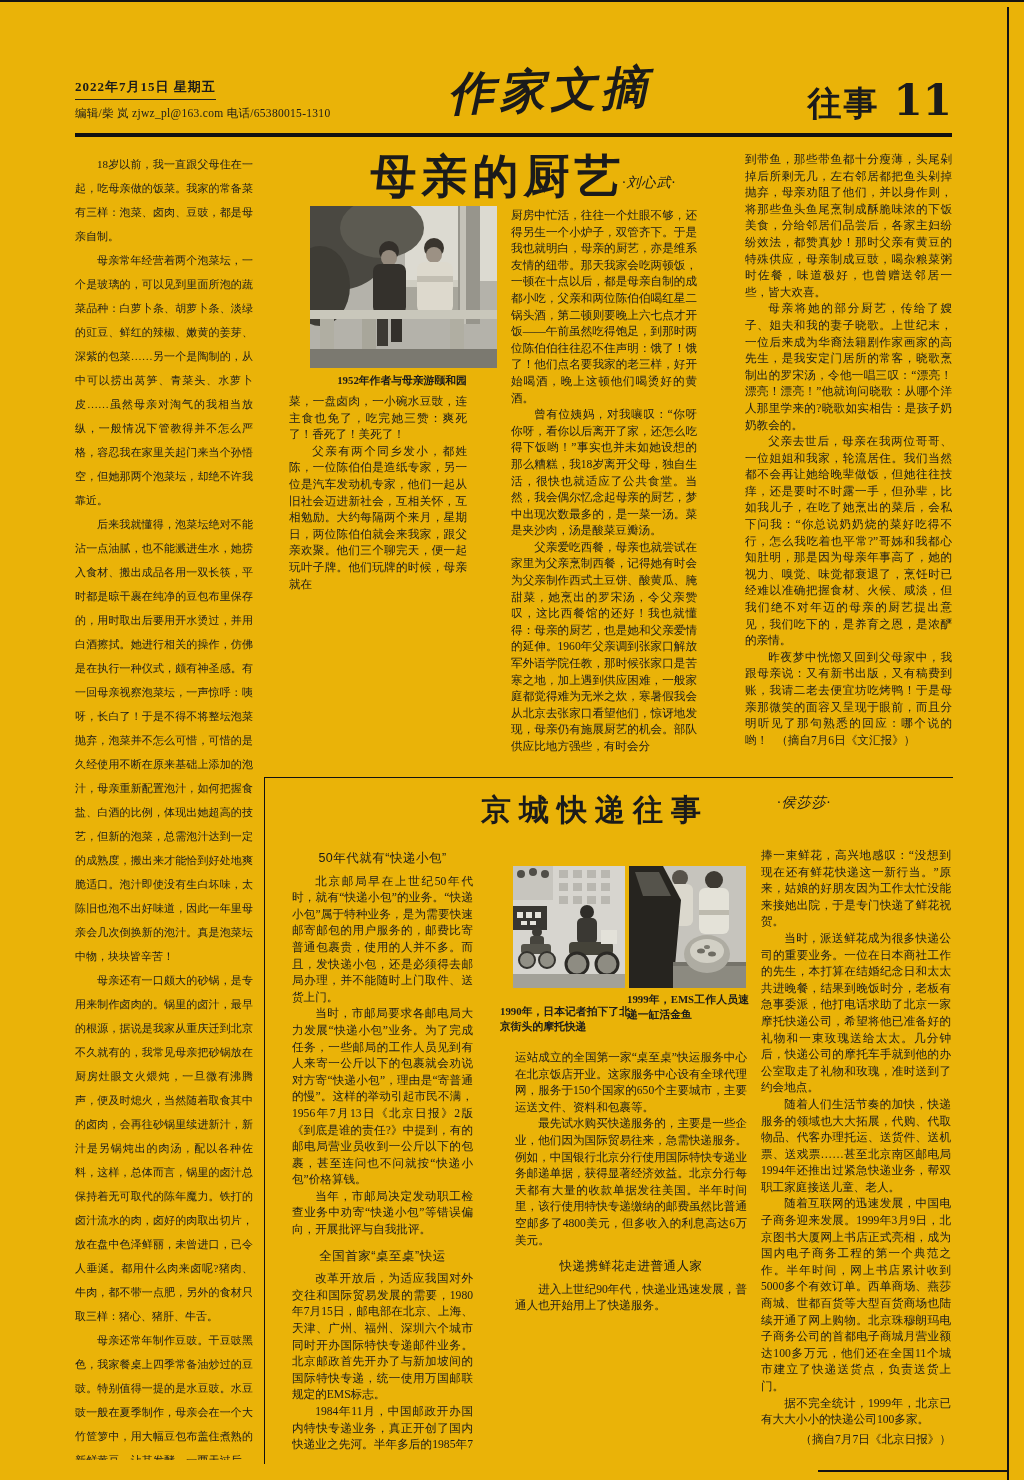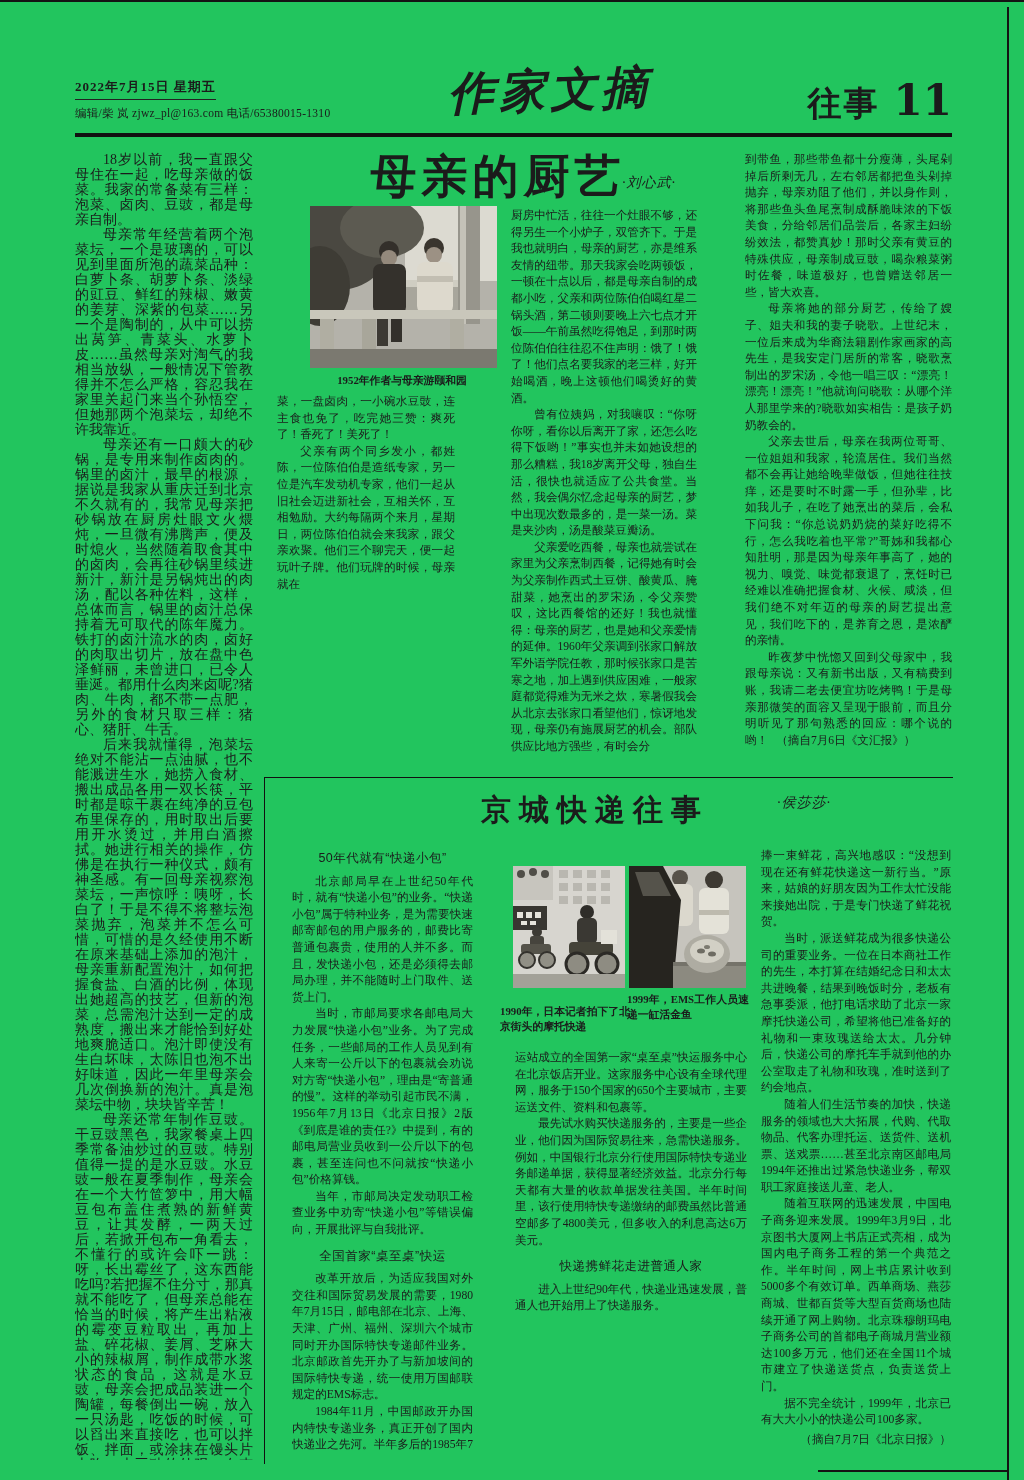--- a/index.html
+++ b/index.html
@@ -1,35 +1,35 @@
 <!DOCTYPE html>
 <html><head>
 <meta charset="utf-8">
 <style>
   html,body{margin:0;padding:0;background:#8f8f8f;}
-  .sheet{position:relative;width:1024px;height:1480px;margin:0 auto;background:#22c55e;
+  .sheet{position:relative;width:1024px;height:1480px;margin:0 auto;background:#eab308;
          color:#1b1b1b;font-family:"Liberation Serif","DejaVu Serif",serif;overflow:hidden;}
   .abs{position:absolute;}
   .edge{background:#141414;}
   
   .date{font-size:13px;letter-spacing:1px;border-bottom:1.5px solid #222;padding-bottom:3px;width:-moz-fit-content;width:fit-content;font-weight:700;}
   .editor{font-size:11.5px;letter-spacing:.3px;margin-top:6px;}
   .masthead{font-family:"DejaVu Serif",serif;font-style:italic;font-weight:700;font-size:46px;
             letter-spacing:5px;transform:rotate(-2deg);text-align:center;}
   .section-wrap{display:flex;align-items:baseline;justify-content:flex-end;gap:14px;}
   .section{font-size:34px;font-weight:700;letter-spacing:2px;font-family:"Liberation Serif",serif;}
   .pageno{font-size:42px;font-weight:700;font-family:"DejaVu Serif",serif;}
   .rule{background:#111;}
   
   .a-title{font-family:"Liberation Sans","DejaVu Sans",sans-serif;font-weight:900;text-align:center;}
   .t1{font-size:46px;letter-spacing:5px;}
   .t2{font-size:30px;letter-spacing:8px;}
   .byline{font-size:14px;font-style:italic;letter-spacing:1px;}
   .col{font-size:11.6px;line-height:16.6px;text-align:justify;overflow:hidden;}
-  .col--tight{font-size:14px;line-height:15px;}
+  .col--tight{font-size:11px;line-height:24px;}
   .col p{margin:0;text-indent:2em;}
   .col p.nt{text-indent:0;}
   .sub{font-family:"Liberation Sans","DejaVu Sans",sans-serif;font-size:12.5px;font-weight:400;
        text-align:center;margin:9px 0 7px;letter-spacing:.5px;}
   .caption{font-size:10.8px;line-height:15px;font-weight:700;text-align:center;}
   .caption.j{text-align:justify;}
   .src{margin-left:8px;}
   .src-line{text-align:right;text-indent:0 !important;margin-top:3px !important;}
   .box{border-top:1.5px solid #111;border-left:1px solid #111;}
   .photo{display:block;background:#b5b3ab;}
@@ -80,26 +80,26 @@
     <rect x="10" y="113" width="14" height="30" fill="#b0aea2"></rect>
     <rect x="52" y="113" width="14" height="30" fill="#a8a69a"></rect>
     <rect x="140" y="113" width="14" height="30" fill="#b0aea2"></rect>
     <rect y="143" width="187" height="19" fill="#7b7970"></rect>
   </svg>
   <div class="abs caption" style="left:302px;top:373px;width:200px;">1952年作者与母亲游颐和园</div>
 
   <div class="abs col col--tight" style="left:75px;top:152px;width:178px;height:1308px;">
     <p>18岁以前，我一直跟父母住在一起，吃母亲做的饭菜。我家的常备菜有三样：泡菜、卤肉、豆豉，都是母亲自制。</p>
     <p>母亲常年经营着两个泡菜坛，一个是玻璃的，可以见到里面所泡的蔬菜品种：白萝卜条、胡萝卜条、淡绿的豇豆、鲜红的辣椒、嫩黄的姜芽、深紫的包菜……另一个是陶制的，从中可以捞出莴笋、青菜头、水萝卜皮……虽然母亲对淘气的我相当放纵，一般情况下管教得并不怎么严格，容忍我在家里关起门来当个孙悟空，但她那两个泡菜坛，却绝不许我靠近。</p>
+    <p>后来我就懂得，泡菜坛绝对不能沾一点油腻，也不能溅进生水，她捞入食材、搬出成品各用一双长筷，平时都是晾干裹在纯净的豆包布里保存的，用时取出后要用开水烫过，并用白酒擦拭。她进行相关的操作，仿佛是在执行一种仪式，颇有神圣感。有一回母亲视察泡菜坛，一声惊呼：咦呀，长白了！于是不得不将整坛泡菜抛弃，泡菜并不怎么可惜，可惜的是久经使用不断在原来基础上添加的泡汁，母亲重新配置泡汁，如何把握食盐、白酒的比例，体现出她超高的技艺，但新的泡菜，总需泡汁达到一定的成熟度，搬出来才能恰到好处地爽脆适口。泡汁即使没有生白坏味，太陈旧也泡不出好味道，因此一年里母亲会几次倒换新的泡汁。真是泡菜坛中物，块块皆辛苦！</p>
     <p>母亲还有一口颇大的砂锅，是专用来制作卤肉的。锅里的卤汁，最早的根源，据说是我家从重庆迁到北京不久就有的，我常见母亲把砂锅放在厨房灶眼文火煨炖，一旦微有沸腾声，便及时熄火，当然随着取食其中的卤肉，会再往砂锅里续进新汁，新汁是另锅炖出的肉汤，配以各种佐料，这样，总体而言，锅里的卤汁总保持着无可取代的陈年魔力。铁打的卤汁流水的肉，卤好的肉取出切片，放在盘中色泽鲜丽，未曾进口，已令人垂涎。都用什么肉来卤呢?猪肉、牛肉，都不带一点肥，另外的食材只取三样：猪心、猪肝、牛舌。</p>
-    <p>后来我就懂得，泡菜坛绝对不能沾一点油腻，也不能溅进生水，她捞入食材、搬出成品各用一双长筷，平时都是晾干裹在纯净的豆包布里保存的，用时取出后要用开水烫过，并用白酒擦拭。她进行相关的操作，仿佛是在执行一种仪式，颇有神圣感。有一回母亲视察泡菜坛，一声惊呼：咦呀，长白了！于是不得不将整坛泡菜抛弃，泡菜并不怎么可惜，可惜的是久经使用不断在原来基础上添加的泡汁，母亲重新配置泡汁，如何把握食盐、白酒的比例，体现出她超高的技艺，但新的泡菜，总需泡汁达到一定的成熟度，搬出来才能恰到好处地爽脆适口。泡汁即使没有生白坏味，太陈旧也泡不出好味道，因此一年里母亲会几次倒换新的泡汁。真是泡菜坛中物，块块皆辛苦！</p>
     <p>母亲还常年制作豆豉。干豆豉黑色，我家餐桌上四季常备油炒过的豆豉。特别值得一提的是水豆豉。水豆豉一般在夏季制作，母亲会在一个大竹笸箩中，用大幅豆包布盖住煮熟的新鲜黄豆，让其发酵，一两天过后，若掀开包布一角看去，不懂行的或许会吓一跳：呀，长出霉丝了，这东西能吃吗?若把握不住分寸，那真就不能吃了，但母亲总能在恰当的时候，将产生出粘液的霉变豆粒取出，再加上盐、碎花椒、姜屑、芝麻大小的辣椒屑，制作成带水浆状态的食品，这就是水豆豉，母亲会把成品装进一个陶罐，每餐倒出一碗，放入一只汤匙，吃饭的时候，可以舀出来直接吃，也可以拌饭、拌面，或涂抹在馒头片上吃。水豆豉的外观，在杏黄色的豆粒上，显现出许多芝麻大小的辣椒屑，十分可爱，而所发散出的气息，具有异香，令人胃口大开。</p>
     <p>母亲制作的三种常备菜，是家庭亲情的凝聚物。父亲1951年参加赴湖南的土改工作队半年，回家后第一餐，就要求母亲搬出一大盘泡菜，母亲问：湖南不也有泡菜吗?父亲答：那个自然，也很好吃，不过我今天就要吃你泡的，要横扫一大盘！母亲问：原来你想念的，只是泡菜！父亲说：是呀！说完他们相视而笑。姐姐考上了哈尔滨的大学，暑假回家，母亲要给她烧条鱼，姐姐说：不要！我只要咱们家的老三样！果然，一盘泡</p>
   </div>
-  <div class="abs col" style="left:277px;top:394px;width:178px;height:380px;">
+  <div class="abs col" style="left:289px;top:394px;width:178px;height:380px;">
     <p class="nt">菜，一盘卤肉，一小碗水豆豉，连主食也免了，吃完她三赞：爽死了！香死了！美死了！</p>
     <p>父亲有两个同乡发小，都姓陈，一位陈伯伯是造纸专家，另一位是汽车发动机专家，他们一起从旧社会迈进新社会，互相关怀，互相勉励。大约每隔两个来月，星期日，两位陈伯伯就会来我家，跟父亲欢聚。他们三个聊完天，便一起玩叶子牌。他们玩牌的时候，母亲就在</p>
   </div>
   <div class="abs col" style="left:511px;top:208px;width:186px;height:566px;">
     <p class="nt">厨房中忙活，往往一个灶眼不够，还得另生一个小炉子，双管齐下。于是我也就明白，母亲的厨艺，亦是维系友情的纽带。那天我家会吃两顿饭，一顿在十点以后，都是母亲自制的成都小吃，父亲和两位陈伯伯喝红星二锅头酒，第二顿则要晚上六七点才开饭——午前虽然吃得饱足，到那时两位陈伯伯往往忍不住声明：饿了！饿了！他们点名要我家的老三样，好开始喝酒，晚上这顿他们喝烫好的黄酒。</p>
     <p>曾有位姨妈，对我嚷叹：“你呀你呀，看你以后离开了家，还怎么吃得下饭哟！”事实也并未如她设想的那么糟糕，我18岁离开父母，独自生活，很快也就适应了公共食堂。当然，我会偶尔忆念起母亲的厨艺，梦中出现次数最多的，是一菜一汤。菜是夹沙肉，汤是酸菜豆瓣汤。</p>
     <p>父亲爱吃西餐，母亲也就尝试在家里为父亲烹制西餐，记得她有时会为父亲制作西式土豆饼、酸黄瓜、腌甜菜，她烹出的罗宋汤，令父亲赞叹，这比西餐馆的还好！我也就懂得：母亲的厨艺，也是她和父亲爱情的延伸。1960年父亲调到张家口解放军外语学院任教，那时候张家口是苦寒之地，加上遇到供应困难，一般家庭都觉得难为无米之炊，寒暑假我会从北京去张家口看望他们，惊讶地发现，母亲仍有施展厨艺的机会。部队供应比地方强些，有时会分</p>
   </div>
   <div class="abs col" style="left:745px;top:152px;width:207px;height:622px;">
     <p class="nt">到带鱼，那些带鱼都十分瘦薄，头尾剁掉后所剩无几，左右邻居都把鱼头剁掉抛弃，母亲劝阻了他们，并以身作则，将那些鱼头鱼尾烹制成酥脆味浓的下饭美食，分给邻居们品尝后，各家主妇纷纷效法，都赞真妙！那时父亲有黄豆的特殊供应，母亲制成豆豉，喝杂粮菜粥时佐餐，味道极好，也曾赠送邻居一些，皆大欢喜。</p>

